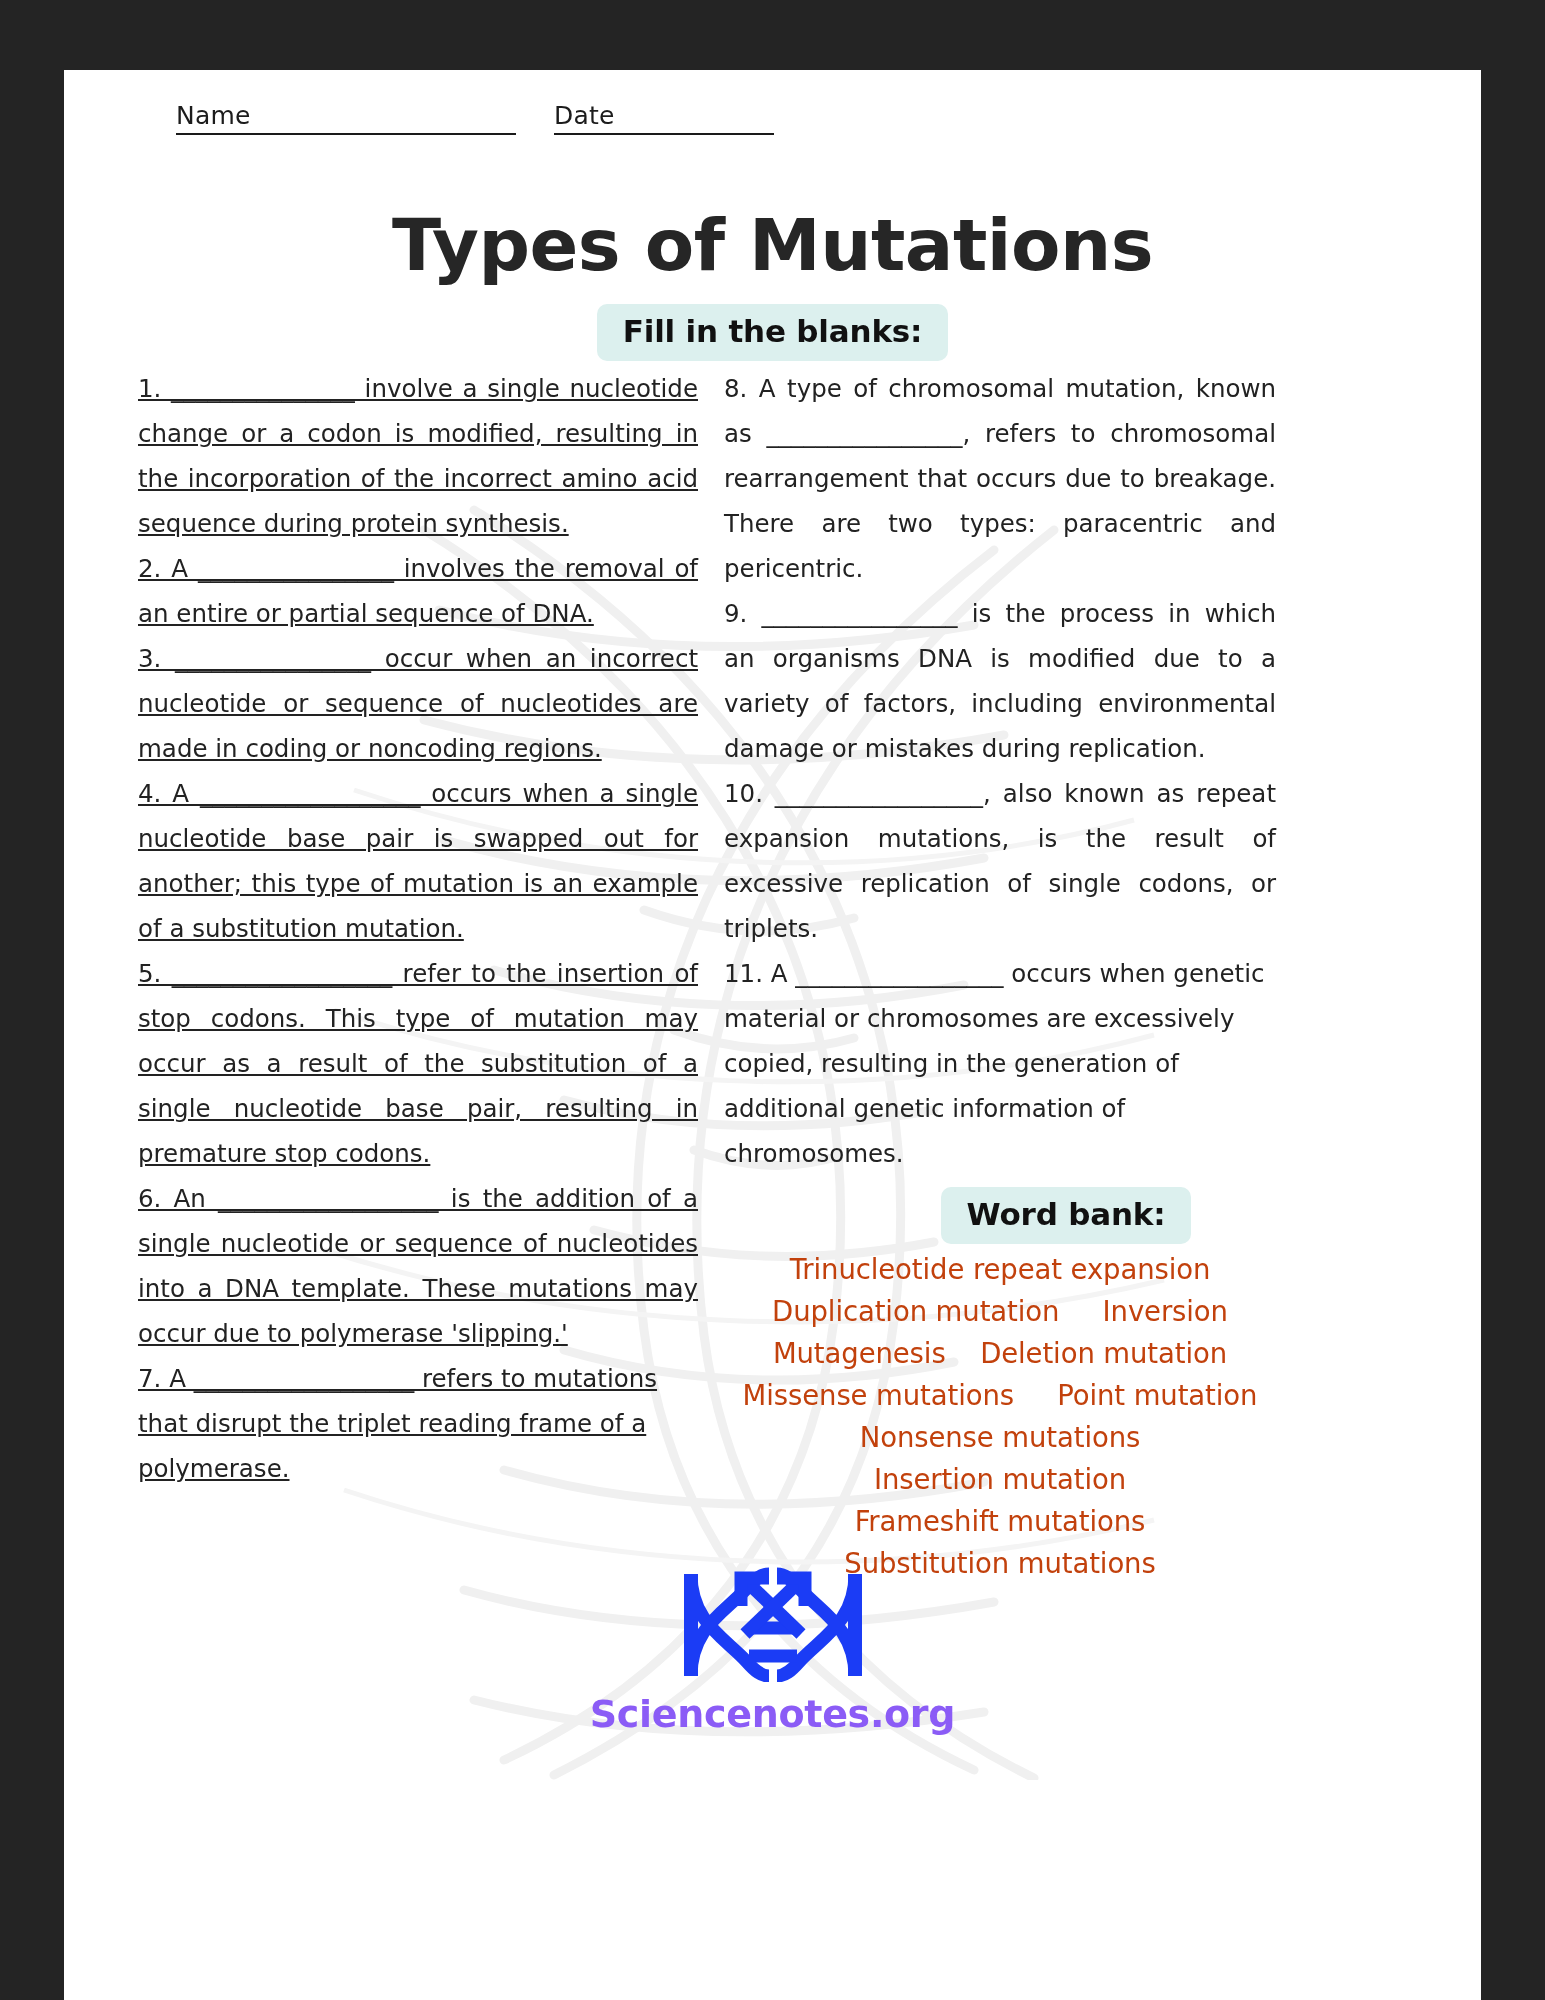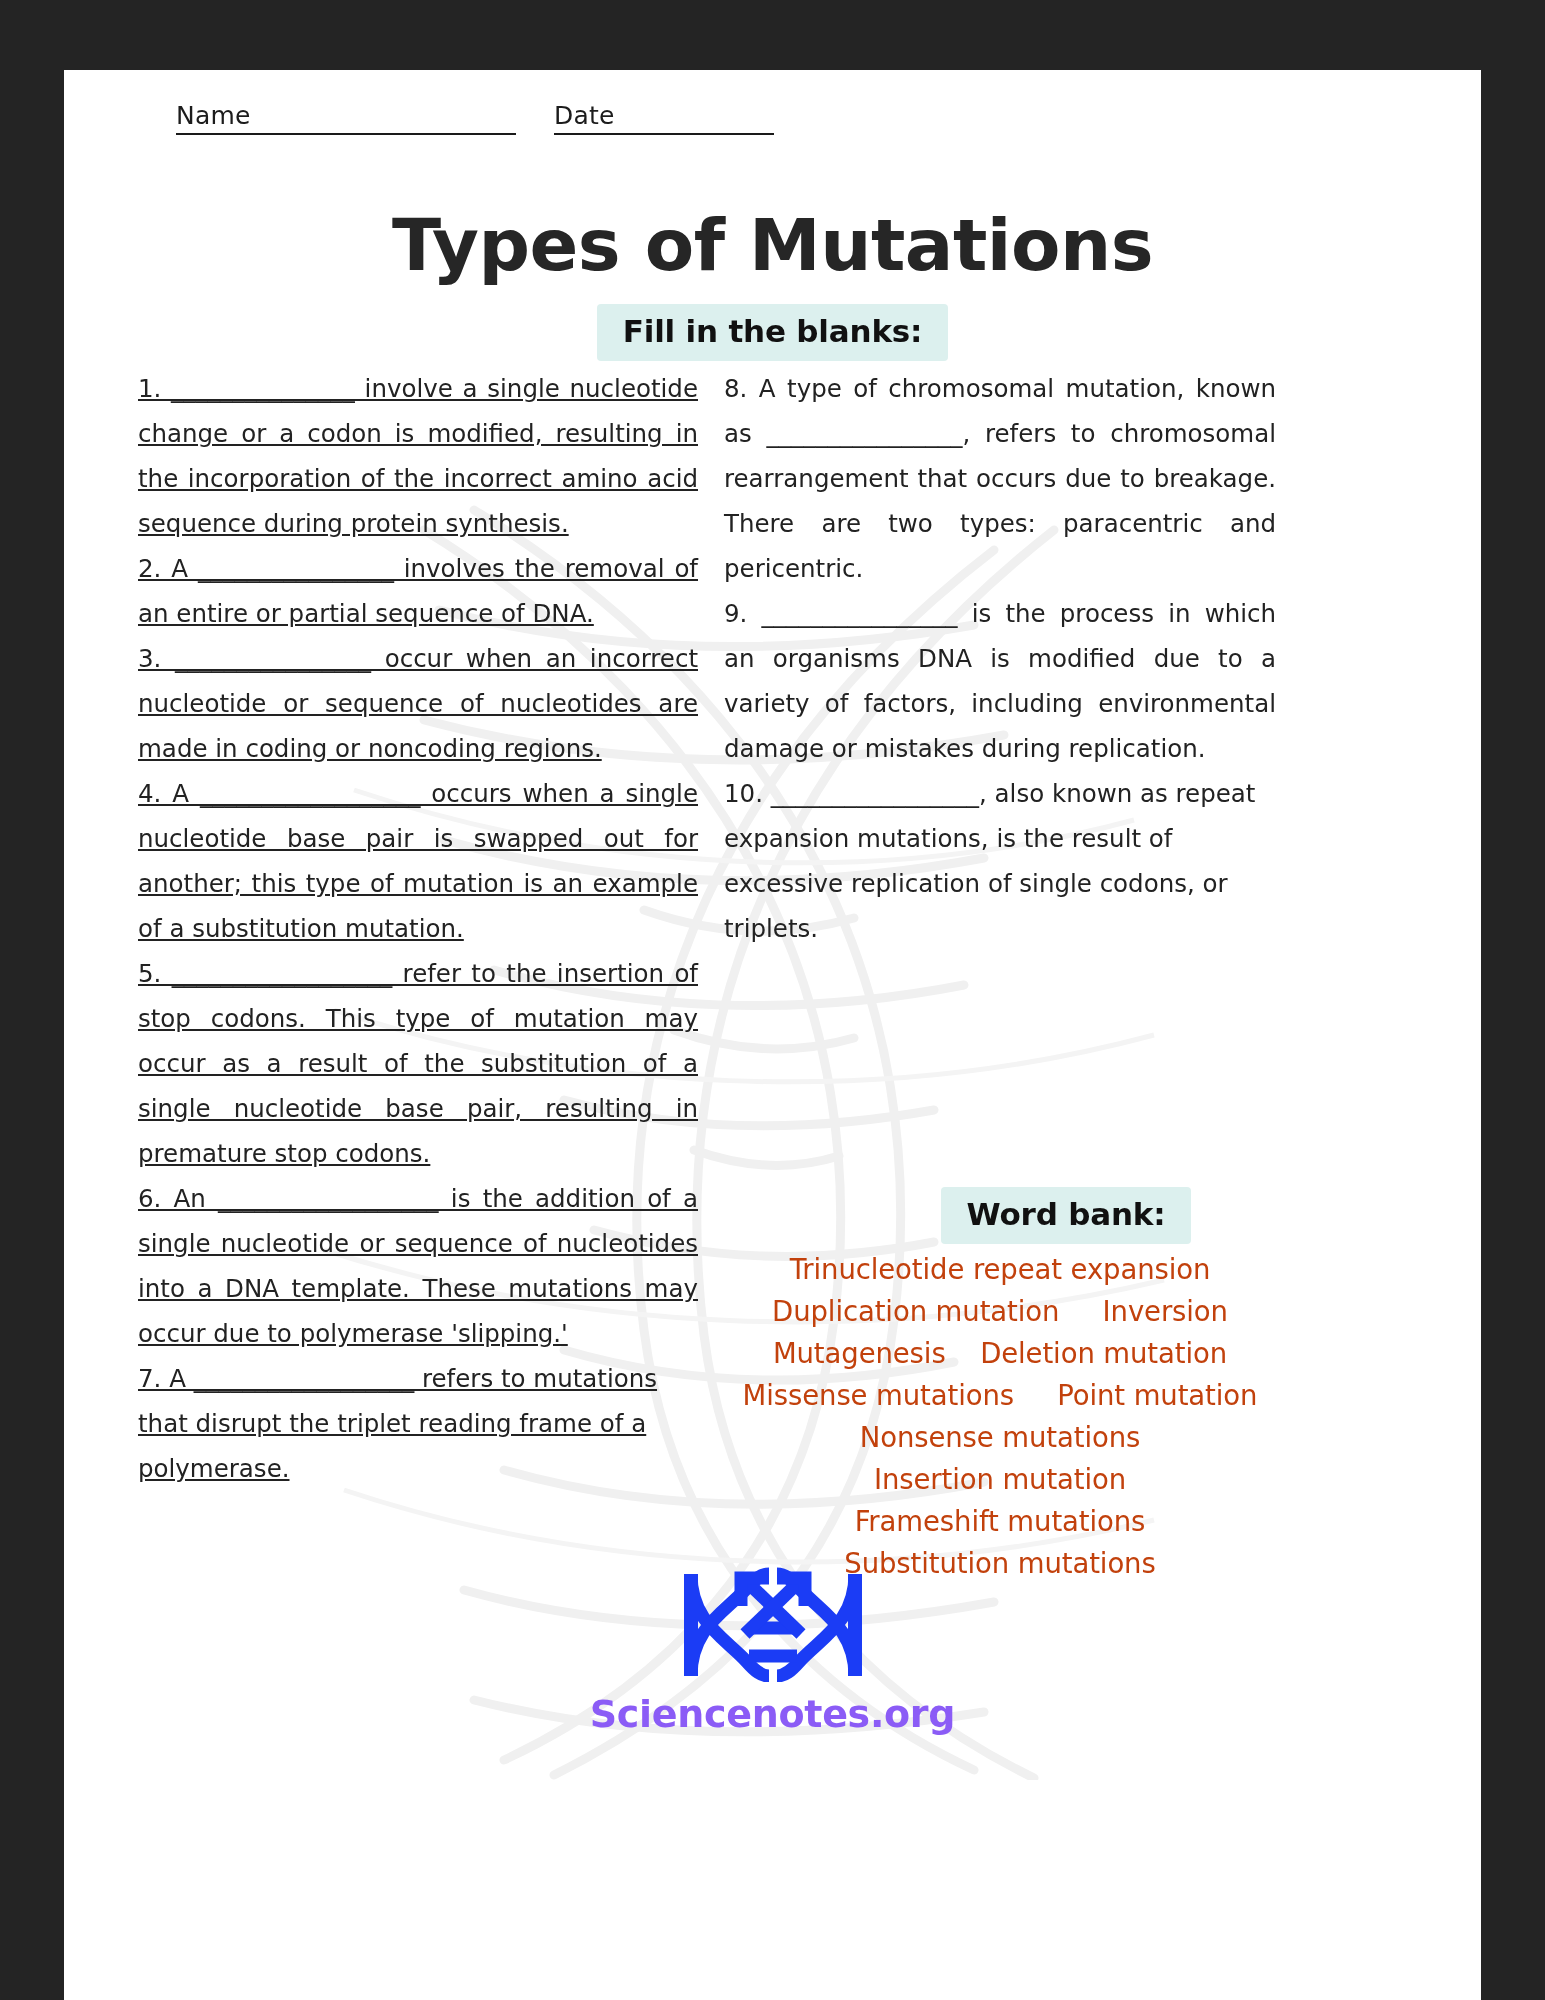--- a/index.html
+++ b/index.html
@@ -77,21 +77,21 @@
     font-weight: bold;
     font-size: 72px;
     letter-spacing: -0.5px;
     color: #262626;
   }
 
   
   .pill {
     display: inline-block;
     background: #dcf0ee;
-    border-radius: 4px;
+    border-radius: 10px;
     padding: 12px 26px 14px 26px;
     font-family: "DejaVu Sans", sans-serif;
     font-weight: bold;
     font-size: 31px;
     color: #111111;
     letter-spacing: -0.2px;
     line-height: 1;
   }
   .pill-fill-wrap {
     position: absolute;
@@ -216,20 +216,21 @@
       <p>4. A __________________ occurs when a single nucleotide base pair is swapped out for another; this type of mutation is an example of a substitution mutation.</p>
       <p>5. __________________ refer to the insertion of stop codons. This type of mutation may occur as a result of the substitution of a single nucleotide base pair, resulting in premature stop codons.</p>
       <p>6. An __________________ is the addition of a single nucleotide or sequence of nucleotides into a DNA template. These mutations may occur due to polymerase 'slipping.'</p>
       <p>7. A __________________ refers to mutations that disrupt the triplet reading frame of a polymerase.</p>
     </div>
 
     <div class="col col-right">
       <p>8. A type of chromosomal mutation, known as ________________, refers to chromosomal rearrangement that occurs due to breakage. There are two types: paracentric and pericentric.</p>
       <p>9. ________________ is the process in which an organisms DNA is modified due to a variety of factors, including environmental damage or mistakes during replication.</p>
       <p>10. _________________, also known as repeat expansion mutations, is the result of excessive replication of single codons, or triplets.</p>
+      <p>11. A _________________ occurs when genetic material or chromosomes are excessively copied, resulting in the generation of additional genetic information of chromosomes.</p>
     </div>
 
     <div class="pill-wordbank-wrap">
       <span class="pill">Word bank:</span>
     </div>
 
     <div class="wordbank">
       <div class="wb-line">Trinucleotide repeat expansion</div>
       <div class="wb-line">Duplication mutation     Inversion</div>
       <div class="wb-line">Mutagenesis    Deletion mutation</div>

